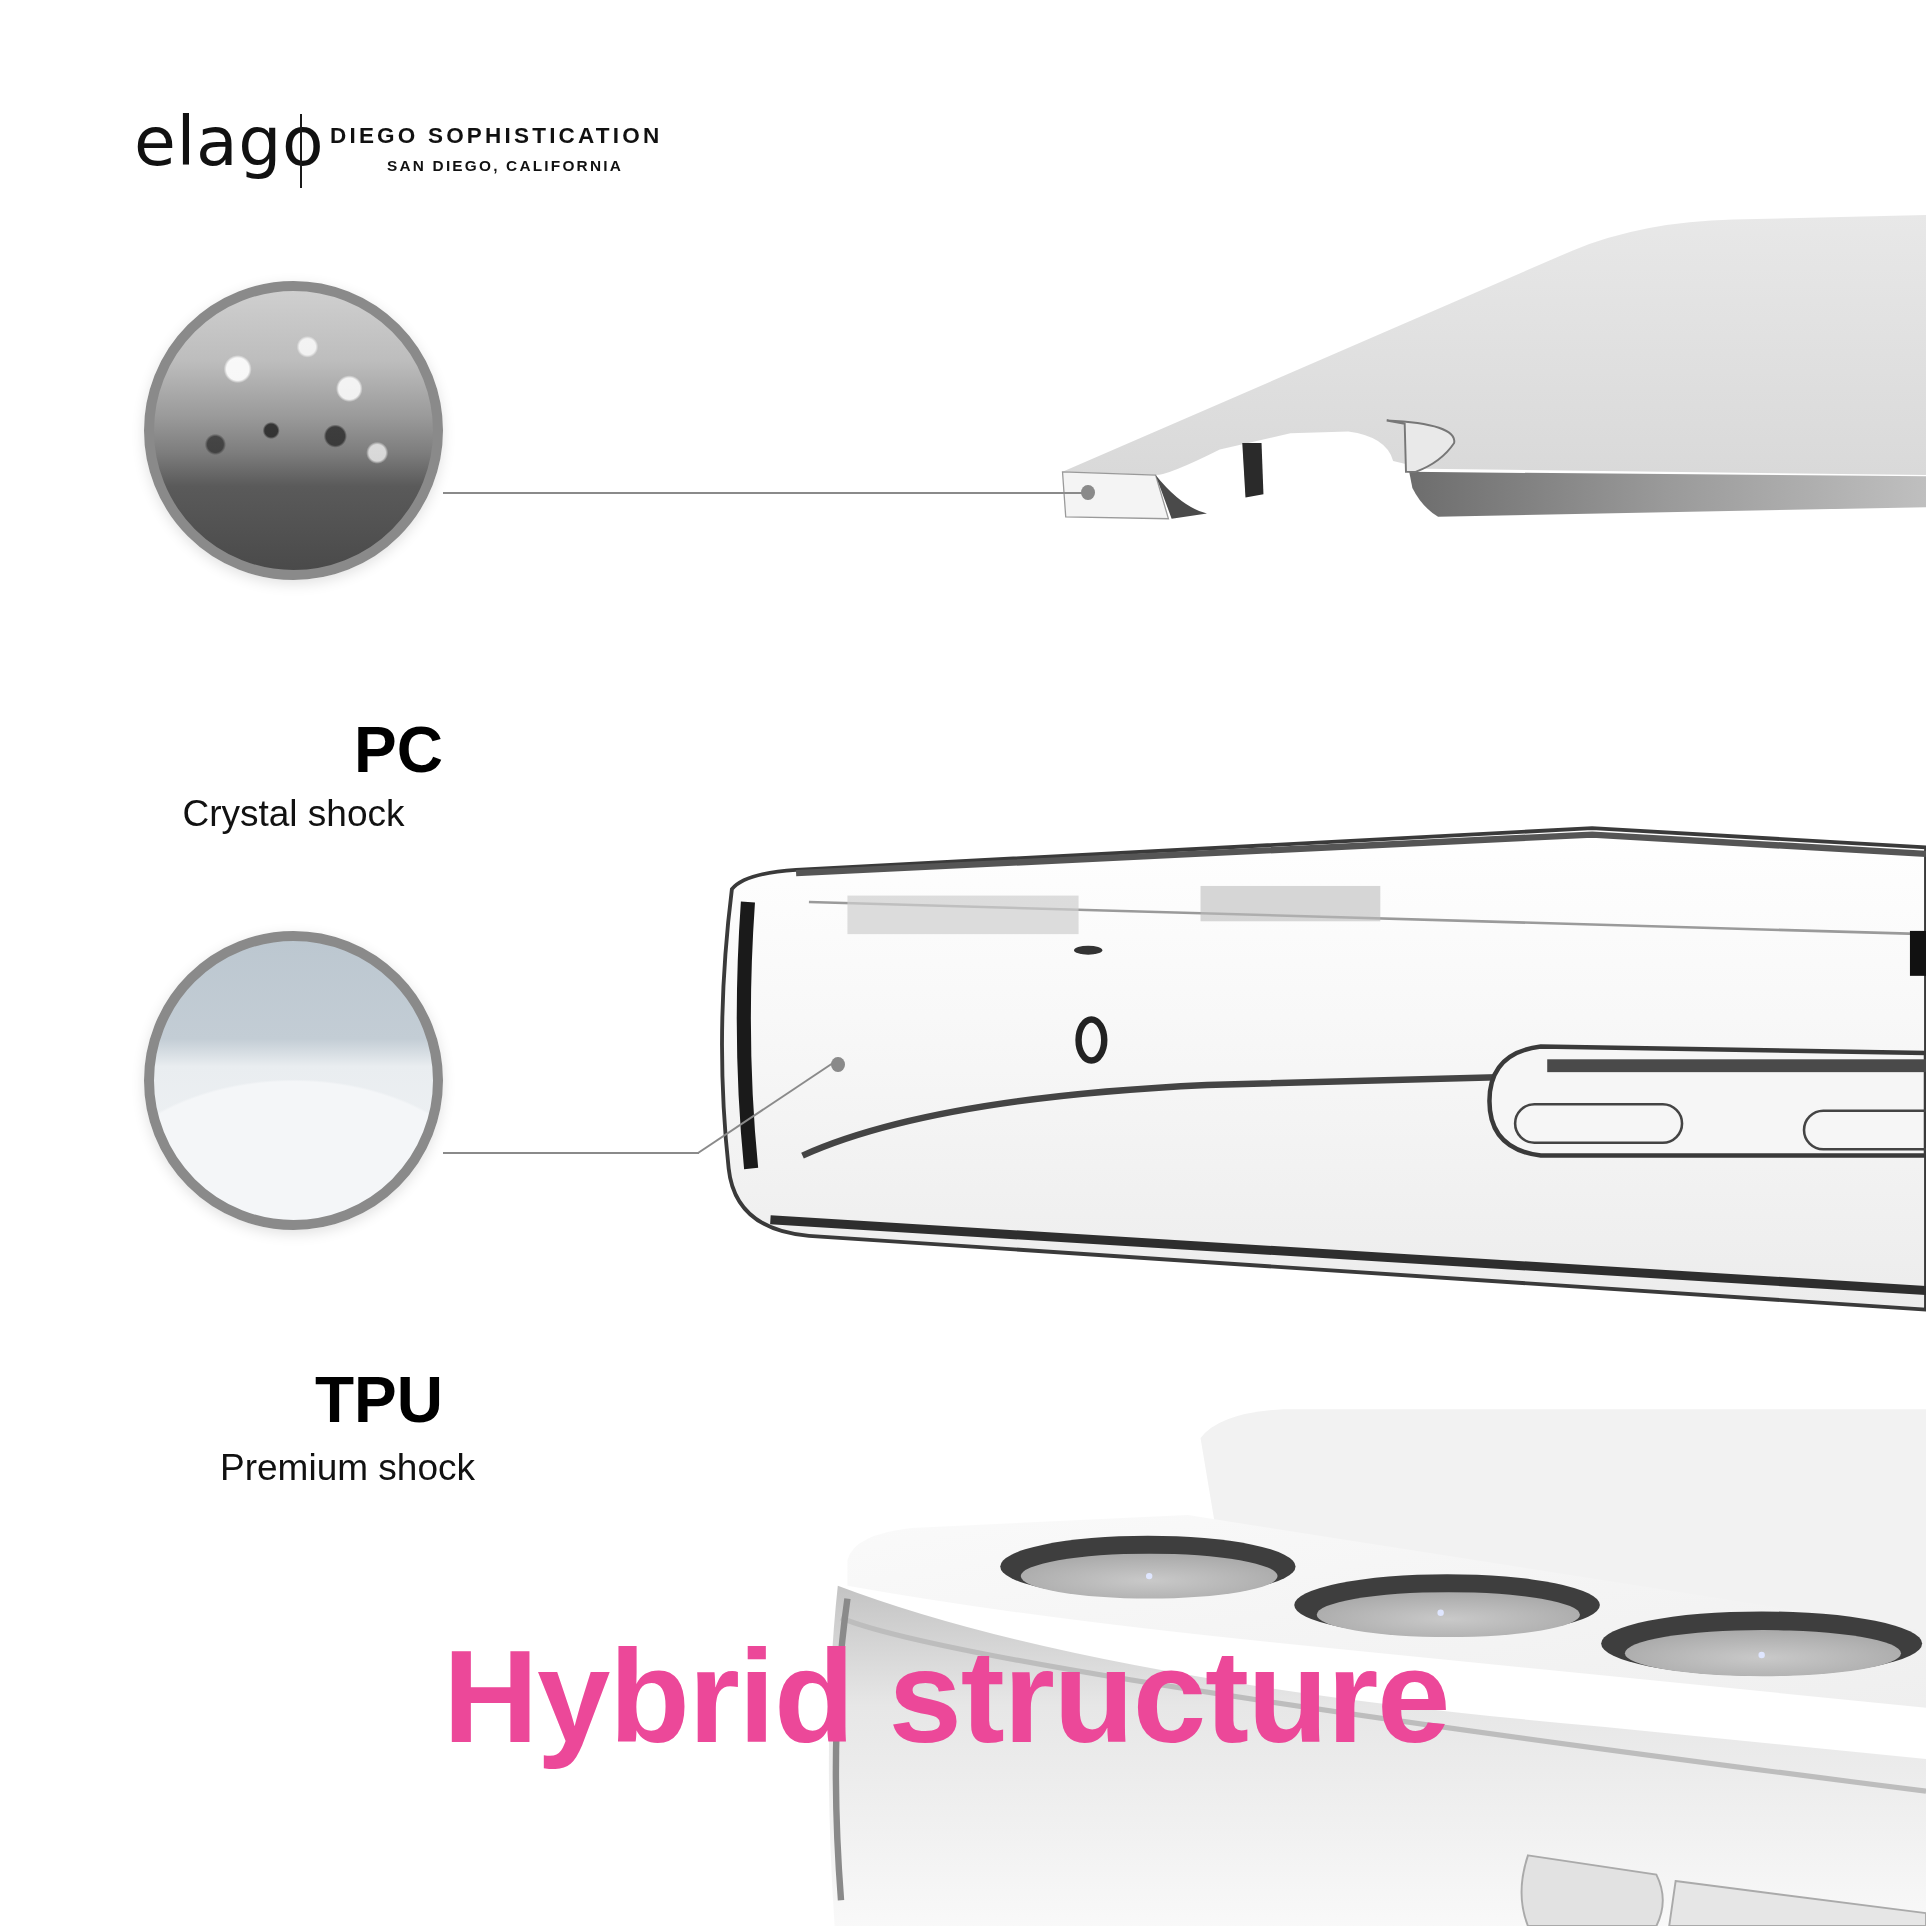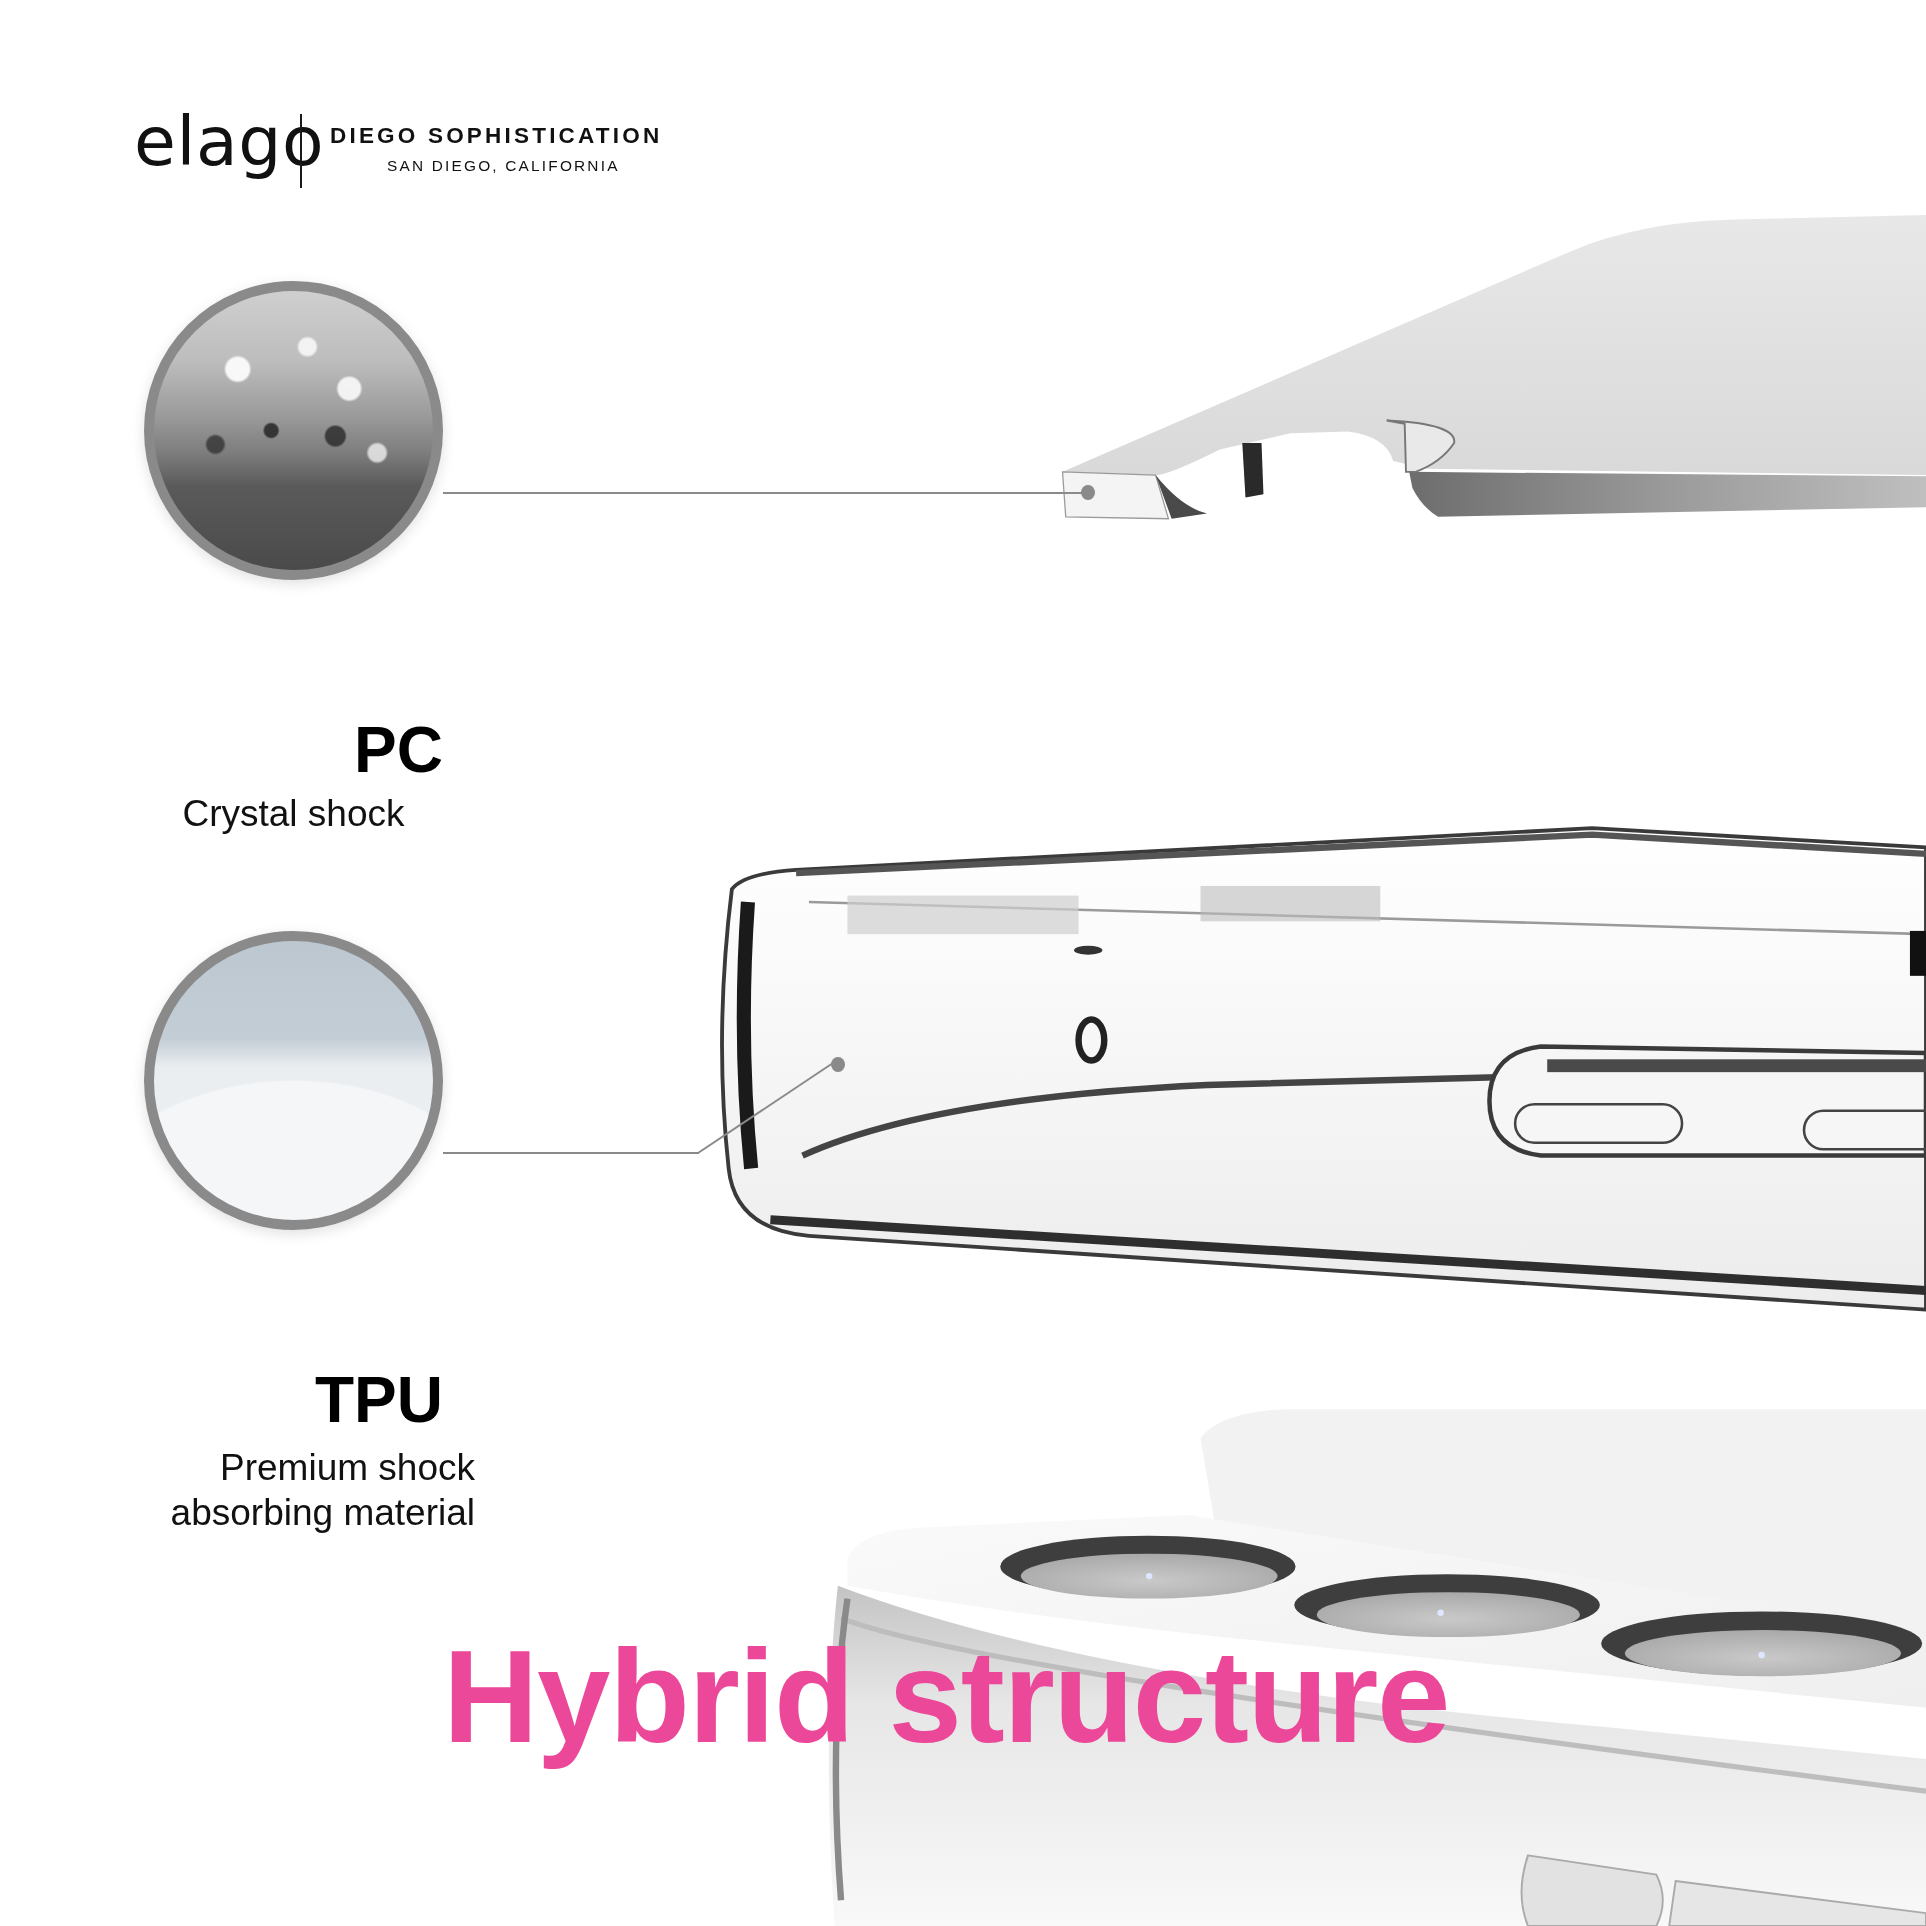--- a/index.html
+++ b/index.html
@@ -3,21 +3,21 @@
 <meta charset="utf-8">
 <style>
   html, body { margin: 0; padding: 0; background: #ffffff; }
   body { width: 1926px; height: 1926px; position: relative; overflow: hidden; font-family: "Liberation Sans", "DejaVu Sans", sans-serif; color: #000; }
   .abs { position: absolute; }
 
   
   .logo { left: 134px; top: 108px; font-family: "DejaVu Sans", sans-serif; font-size: 68px; font-weight: 400; letter-spacing: 0.6px; line-height: 1; color: #111; }
   .brand-divider { left: 300px; top: 114px; width: 1.9px; height: 74px; background: #1a1a1a; }
   .tagline { left: 330px; top: 125px; font-size: 22.5px; font-weight: 700; letter-spacing: 3.2px; line-height: 1; color: #111; white-space: nowrap; }
-  .location { left: 387px; top: 158px; font-size: 15.4px; font-weight: 400; letter-spacing: 2.2px; line-height: 1; color: #111; white-space: nowrap; }
+  .location { left: 387px; top: 158px; font-size: 15.4px; font-weight: 700; letter-spacing: 2.2px; line-height: 1; color: #111; white-space: nowrap; }
 
   
   .mat-circle { width: 299px; height: 299px; border-radius: 50%; box-sizing: border-box; border: 10.3px solid #8a8a8a; overflow: hidden; box-shadow: 0 3.9px 14px rgba(0,0,0,0.12); }
   .pc-circle { left: 144px; top: 281px;
     background:
       radial-gradient(circle at 30% 28%, rgba(255,255,255,0.9) 0 4%, transparent 5%),
       radial-gradient(circle at 55% 20%, rgba(255,255,255,0.8) 0 3%, transparent 4%),
       radial-gradient(circle at 70% 35%, rgba(255,255,255,0.85) 0 4%, transparent 5%),
       radial-gradient(circle at 42% 50%, rgba(30,30,30,0.8) 0 3%, transparent 4%),
       radial-gradient(circle at 65% 52%, rgba(40,40,40,0.8) 0 4%, transparent 5%),
@@ -145,17 +145,16 @@
 <div class="abs mat-title pc-title">PC</div>
 <div class="abs pc-sub">Crystal shock</div>
 
 <div class="abs mat-circle tpu-circle"></div>
 <div class="abs leader" style="left:443px;top:1152px;width:256px;"></div>
 <div class="abs leader" style="left:698px;top:1152px;width:169px;transform:rotate(-33.7deg);"></div>
 <div class="abs leader-dot" style="left:831px;top:1057px;"></div>
 <div class="abs mat-title tpu-title">TPU</div>
 <div class="abs tpu-sub">
   <div>Premium shock</div>
-  <div>absorbing material</div>
 </div>
 
 <div class="abs headline">Hybrid structure</div>
 
 
 </body></html>

